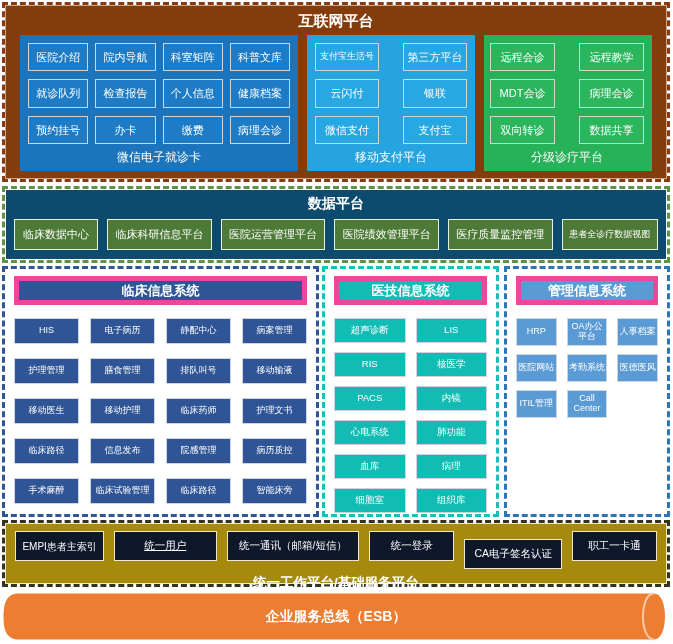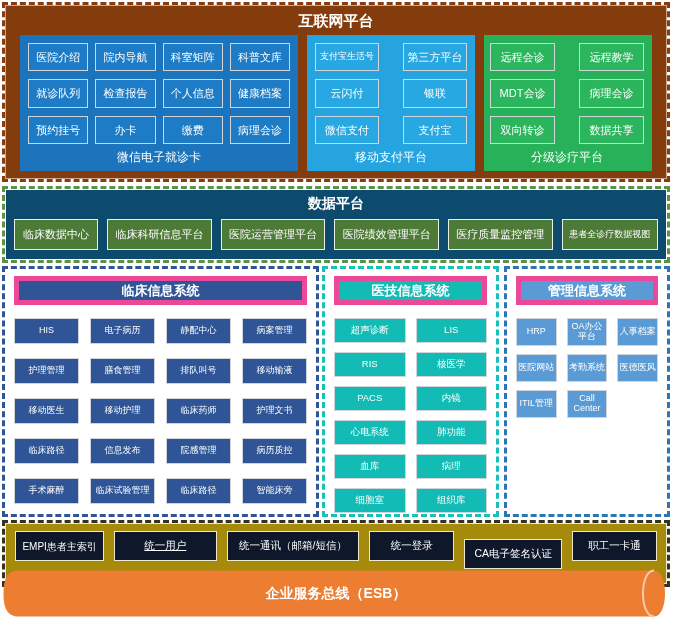--- a/index.html
+++ b/index.html
@@ -75,21 +75,21 @@
   .up-row .btn { height:30px; background:#0f172a; border:1px solid #efe8cd; font-size:10.5px; flex:1; }
   .up-row .btn:nth-child(1){ flex:1;   font-size:10px; }
   .up-row .btn:nth-child(2){ flex:1.15;text-decoration:underline; }
   .up-row .btn:nth-child(3){ flex:1.5; }
   .up-row .btn:nth-child(4){ flex:0.95; }
   .up-row .btn:nth-child(5){ flex:1.1;margin-top:8px; }
   .up-row .btn:nth-child(6){ flex:0.95; }
   #sec-unified .sec-title { font-size:13.5px; padding-top:5px; height:auto; }
 
   
-  #sec-esb { position:absolute; left:2px; top:569px; width:668px; height:50px; }
+  #sec-esb { position:absolute; left:2px; top:592px; width:668px; height:50px; }
   #sec-esb svg { display:block; }
   .esb-label {
     position:absolute; left:0; top:0; width:100%; height:49px;
     display:flex; align-items:center; justify-content:center;
     color:#fff; font-weight:bold; font-size:14px;
   }
 </style>
 </head>
 <body>
 

